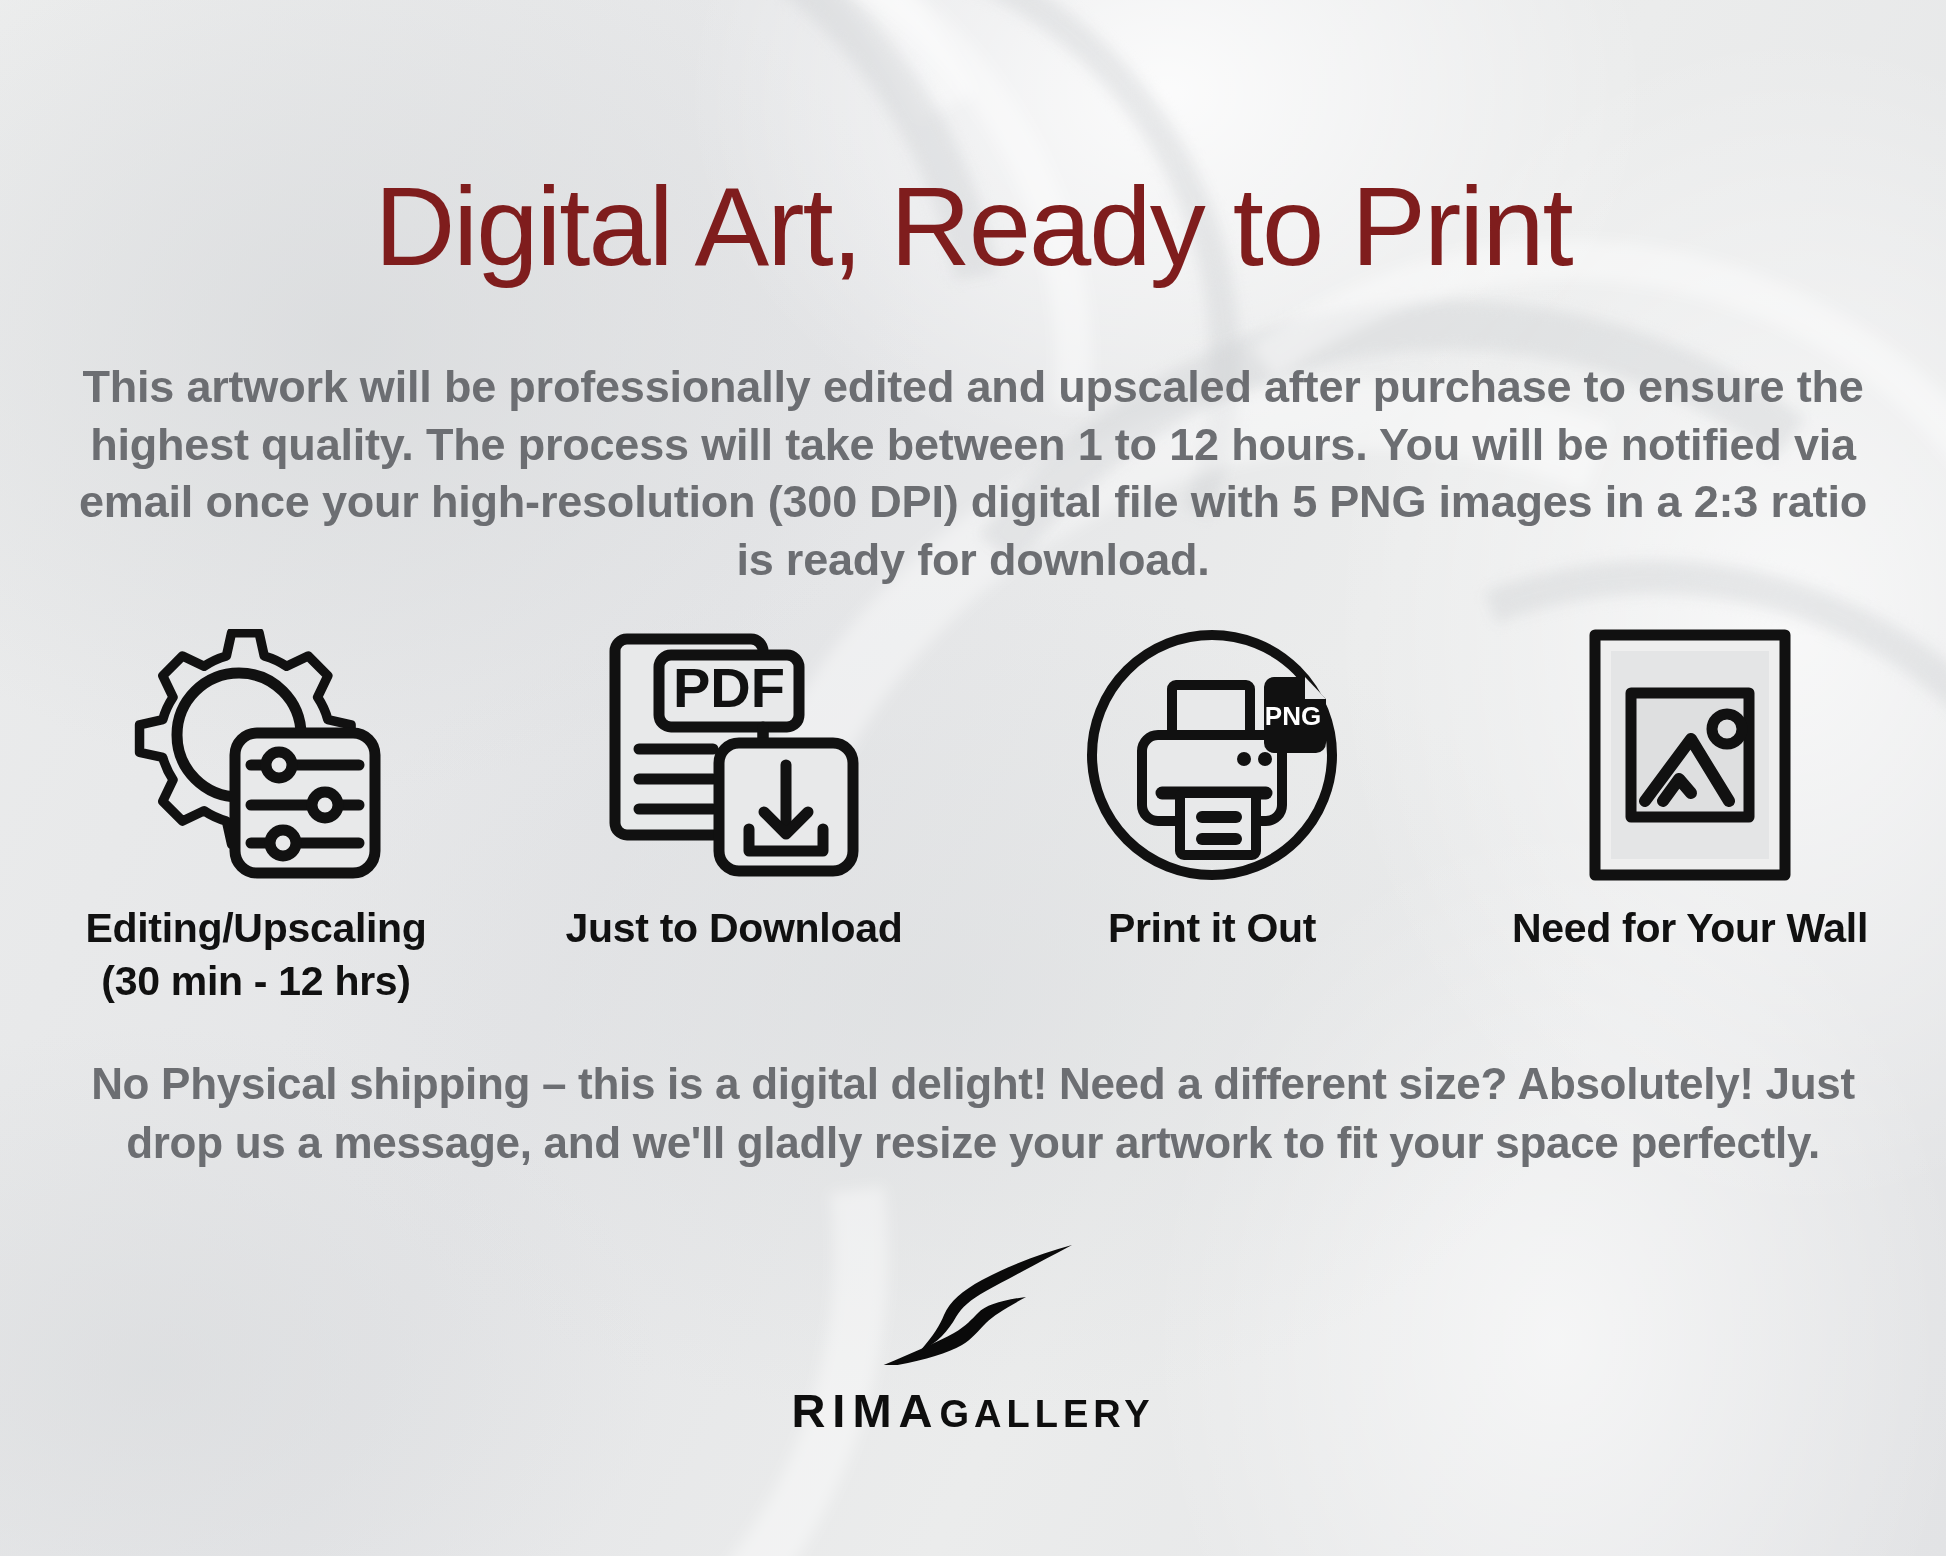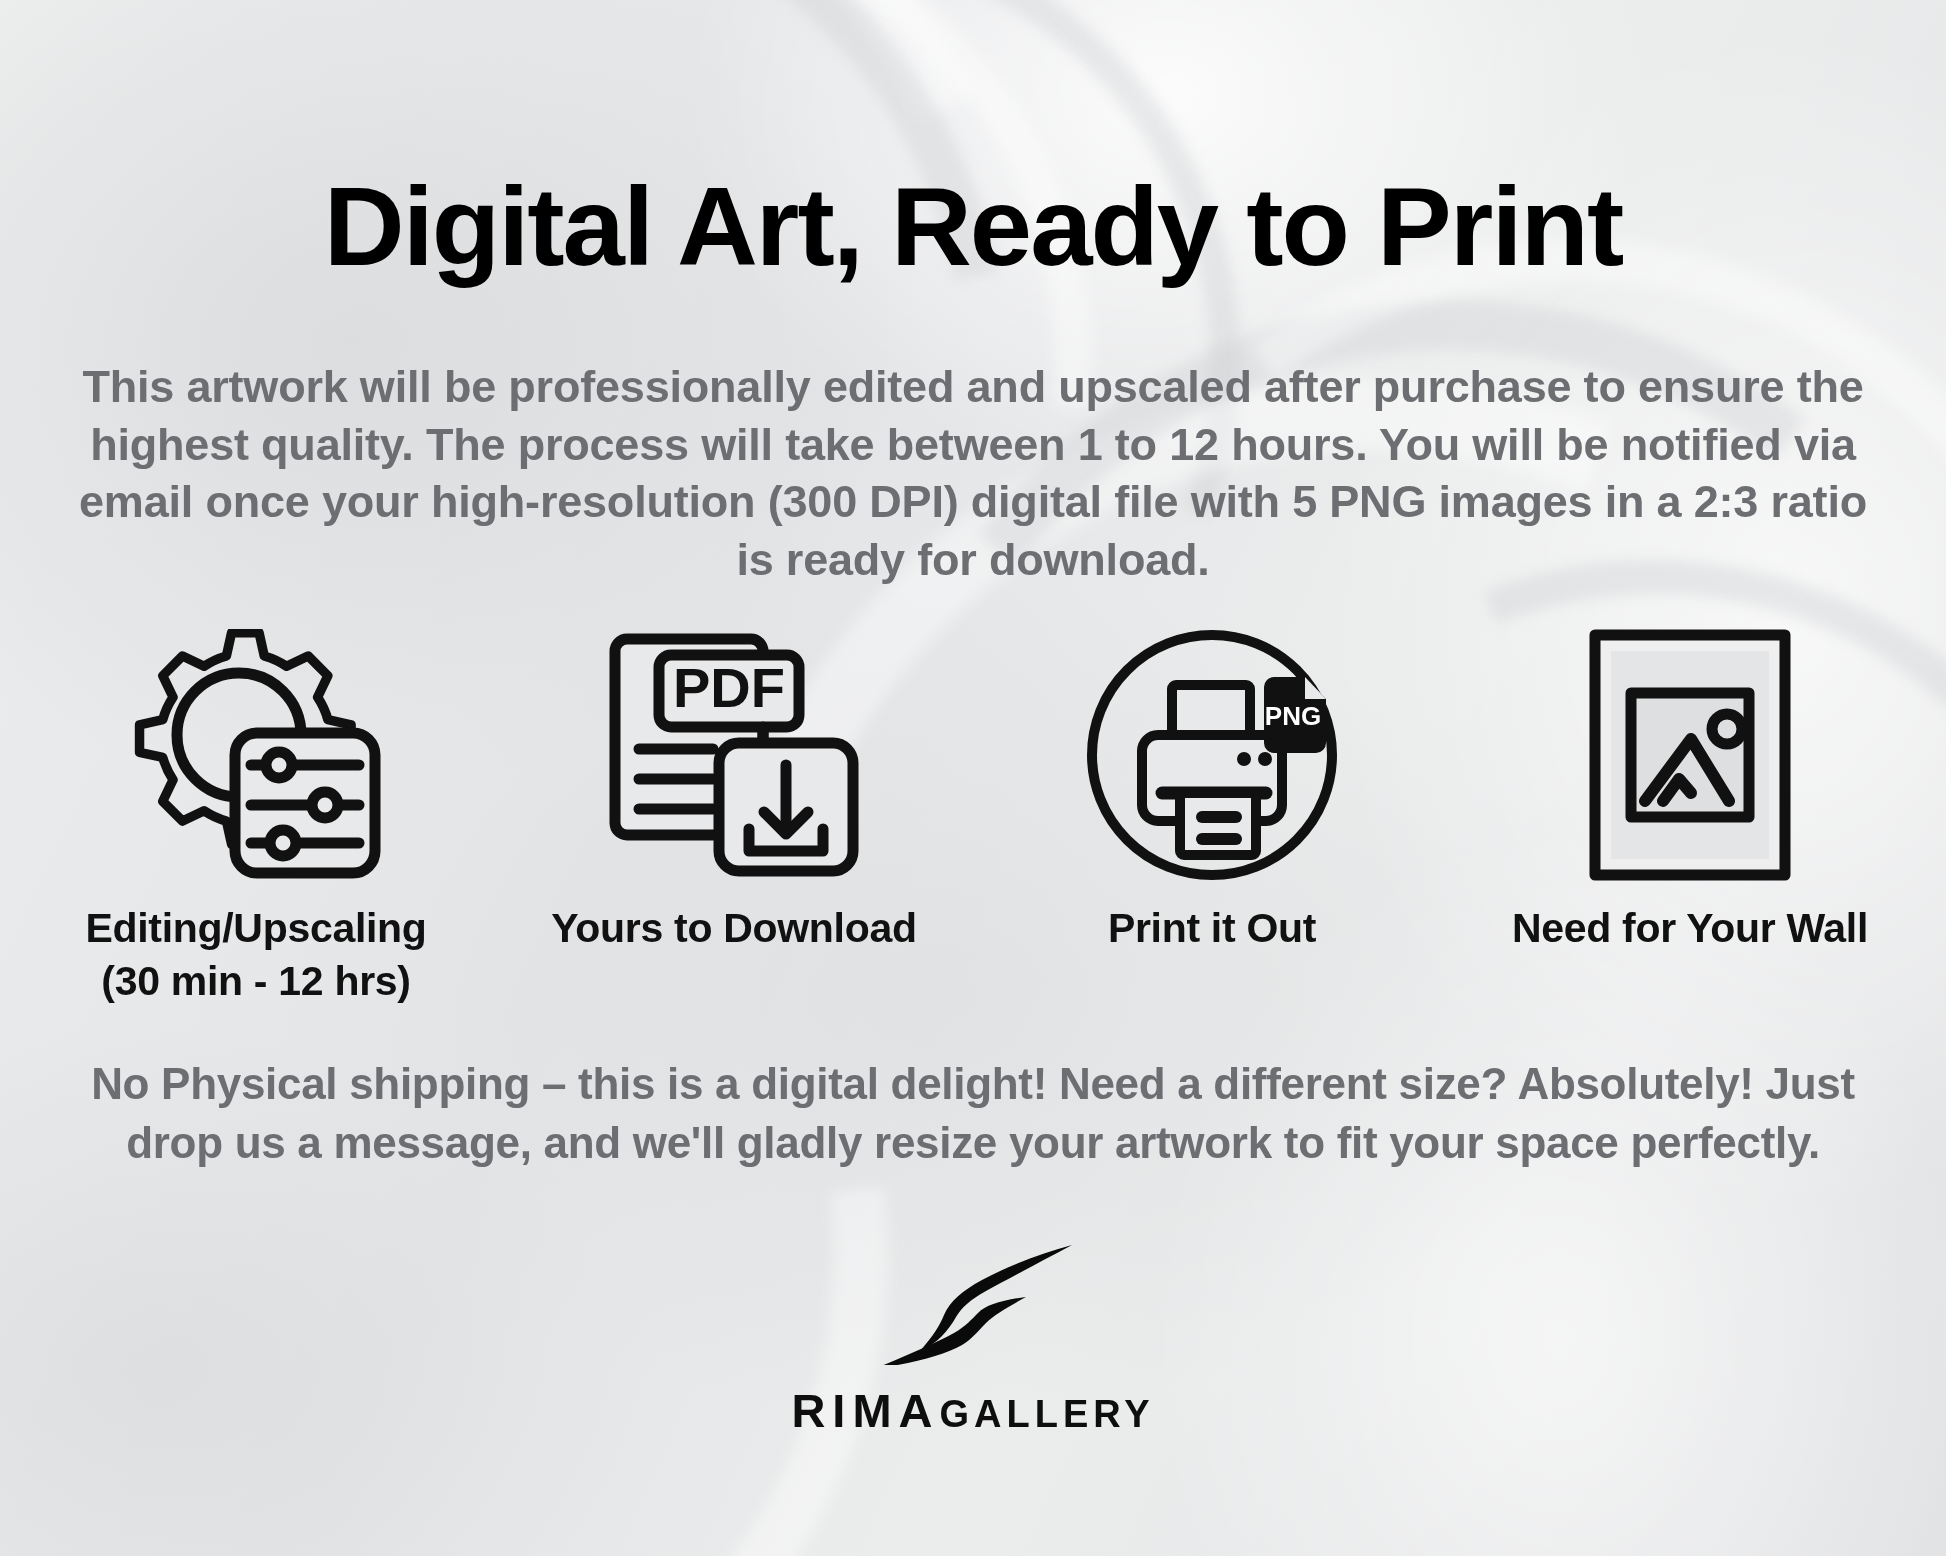--- a/index.html
+++ b/index.html
@@ -31,22 +31,22 @@
     border-style:solid;
     border-color:rgba(255,255,255,.40) transparent transparent transparent;
     filter:blur(7px);
   }
   #bg-texture .frond.d{ border-color:rgba(206,208,211,.40) transparent transparent transparent;}
   #page{position:relative;width:1946px;height:1556px;}
 
   
   .title{
     text-align:center;
-    color:#000000;
-    font-weight:bold;
+    color:#7f1d1d;
+    font-weight:normal;
     font-size:112px;
     letter-spacing:-2px;
     line-height:1;
     padding-top:96px;
     white-space:nowrap;
   }
   
   .intro{
     margin:58px auto 6px;
     width:1800px;
@@ -176,21 +176,21 @@
           <rect x="56" y="26" width="140" height="72" rx="12" fill="#e8e9ea"></rect>
           <text x="126" y="78" font-family="'Liberation Sans',sans-serif" font-size="56" font-weight="bold" fill="#111" stroke="none" text-anchor="middle">PDF</text>
           <line x1="160" y1="98" x2="160" y2="118"></line>
           <rect x="116" y="114" width="134" height="128" rx="20" fill="#e8e9ea"></rect>
           <line x1="183" y1="136" x2="183" y2="202"></line>
           <polyline points="161,183 183,205 205,183"></polyline>
           <polyline points="146,200 146,222 220,222 220,200"></polyline>
         </svg>
       </div>
       <div class="cap">
-        <span>Yours to Download</span>
+        <span>Just to Download</span>
       </div>
     </div>
 
     <div class="feature">
       <div class="art">
         <svg width="256" height="256" viewBox="0 0 256 256" fill="none" stroke="#111" stroke-width="10" stroke-linejoin="round" stroke-linecap="round">
           <circle cx="128" cy="128" r="120"></circle>
           <rect x="88" y="58" width="78" height="52" rx="4" fill="#e8e9ea"></rect>
           <rect x="58" y="108" width="140" height="86" rx="16" fill="#e8e9ea"></rect>
           <circle cx="160" cy="132" r="7" fill="#111" stroke="none"></circle>

